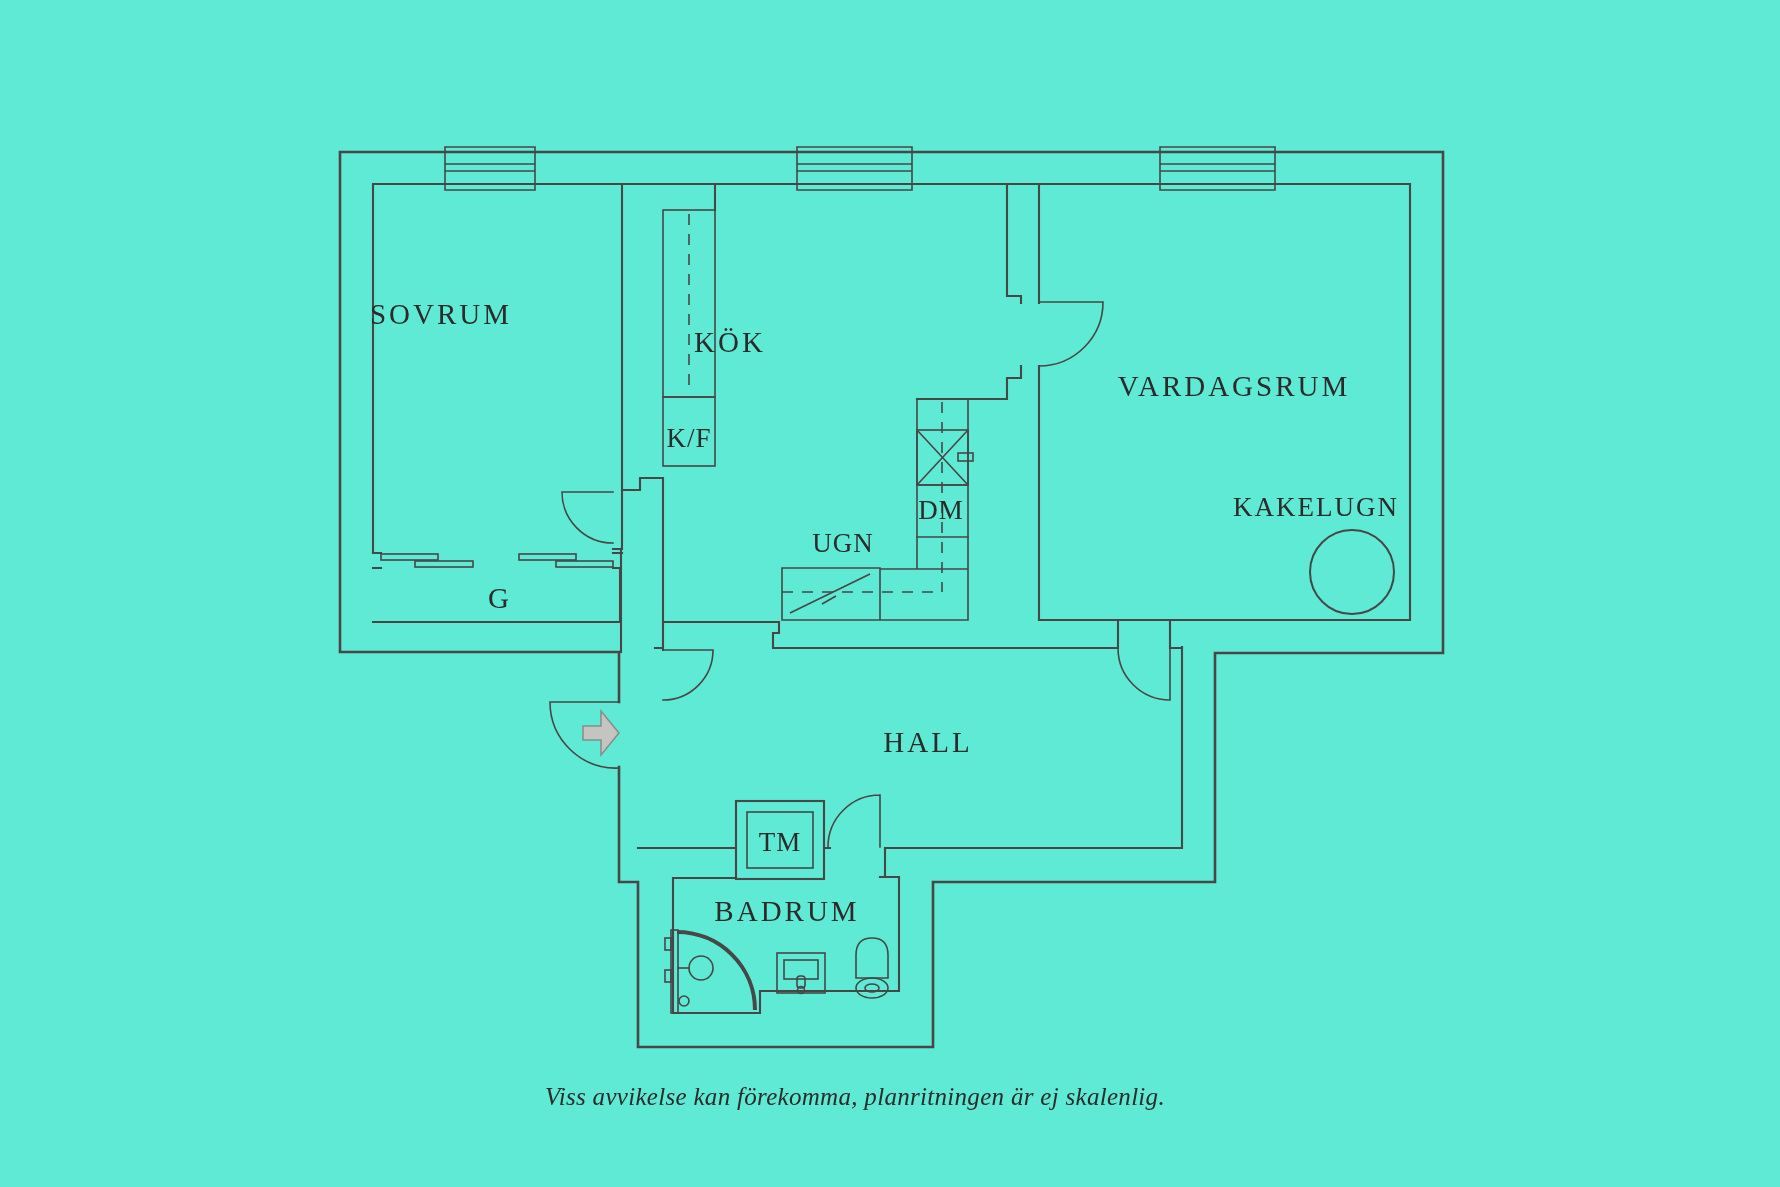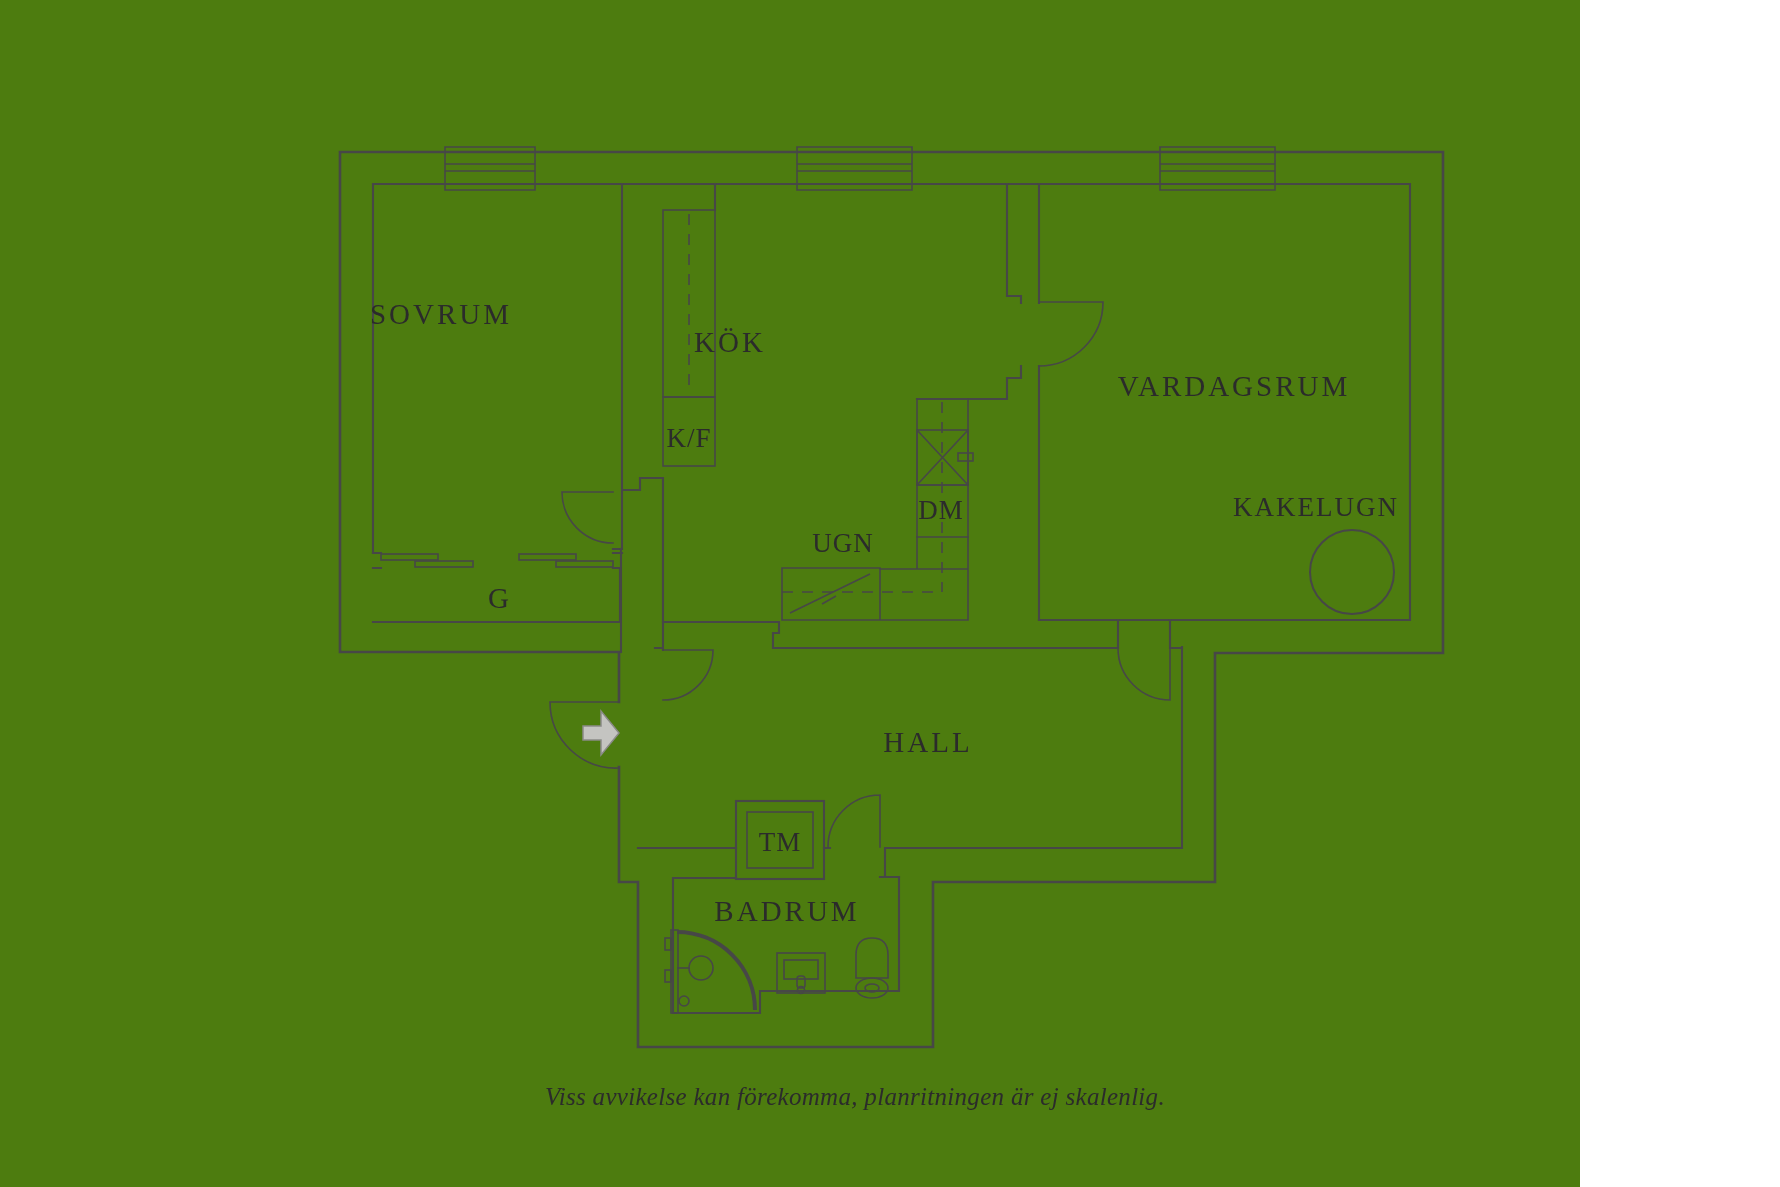--- a/index.html
+++ b/index.html
@@ -1,16 +1,16 @@
 <!DOCTYPE html>
 <html><head>
 <meta charset="utf-8">
 <style>
   html,body{margin:0;padding:0;background:#ffffff;}
-  .stage{width:1580px;height:1187px;position:relative;background:#4d7c0f;overflow:hidden;}
+  .stage{width:1780px;height:1187px;position:relative;background:#5eead4;overflow:hidden;}
   svg{display:block;}
   text{font-family:"Liberation Serif","DejaVu Serif",serif;fill:#2b2b2b;}
   .room-label{font-size:29px;letter-spacing:3px;text-anchor:middle;}
   .small-label{font-size:27px;letter-spacing:1px;text-anchor:middle;}
   .caption{font-size:25px;font-style:italic;text-anchor:middle;letter-spacing:0.3px;}
   .wall{fill:none;stroke-linecap:square;stroke-linejoin:miter;}
   .thin{stroke-width:1.6;}
   .mid{stroke-width:2.1;}
   .thick{stroke-width:2.6;}
   .glass{stroke-width:4;}

